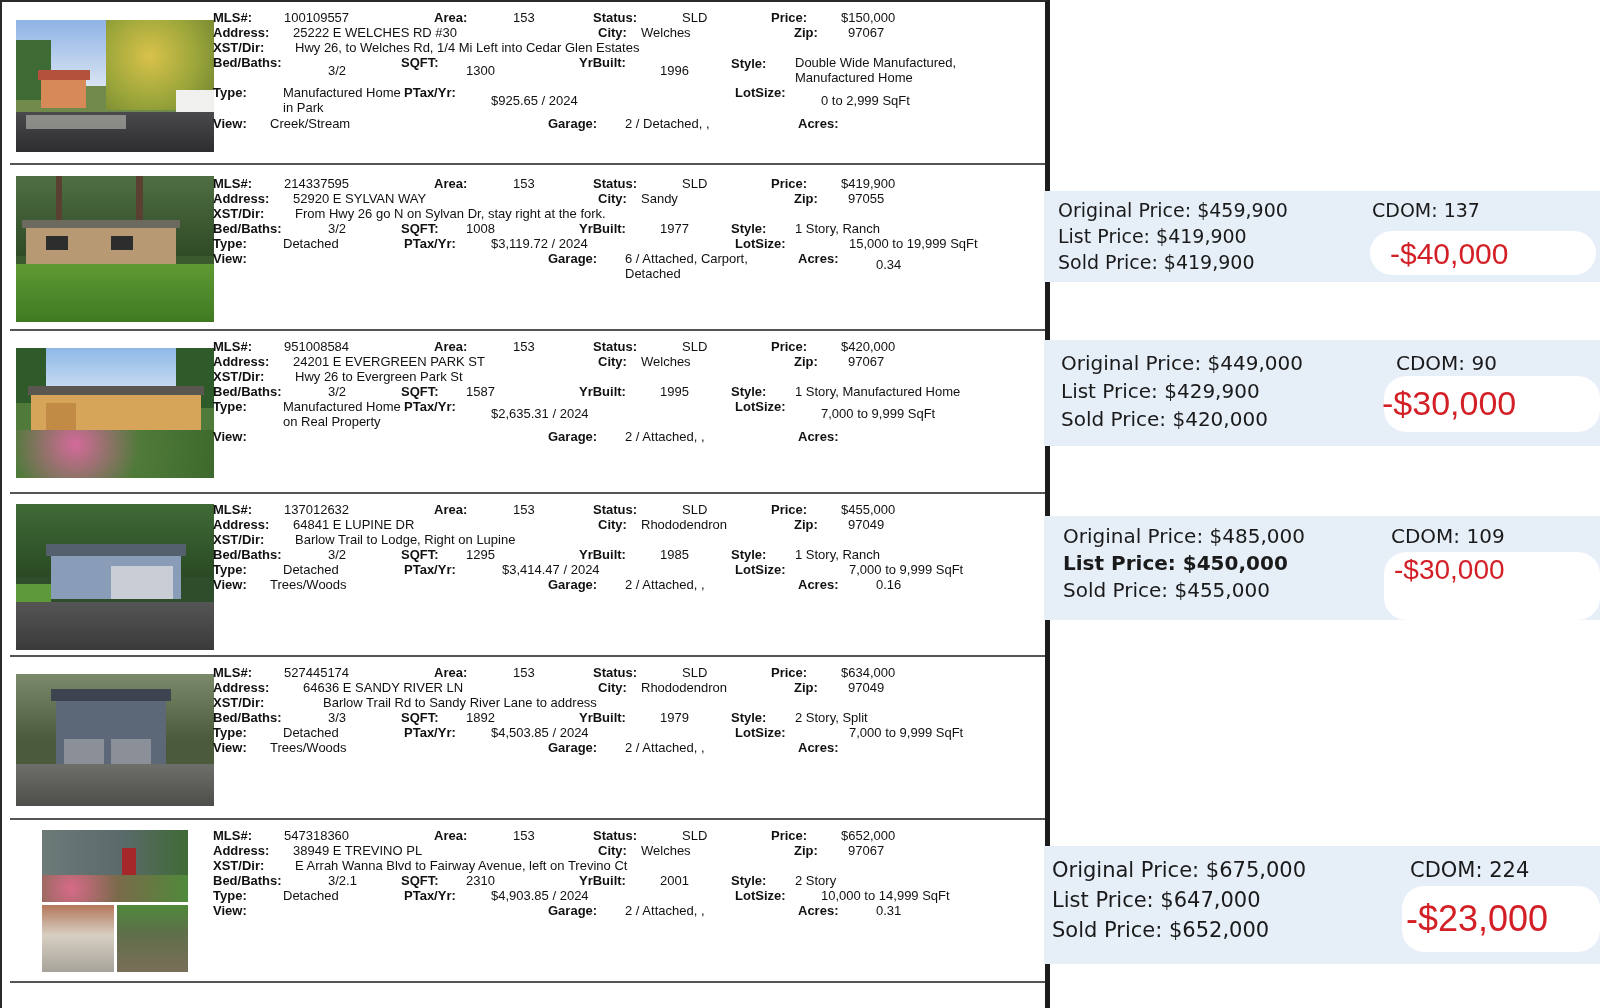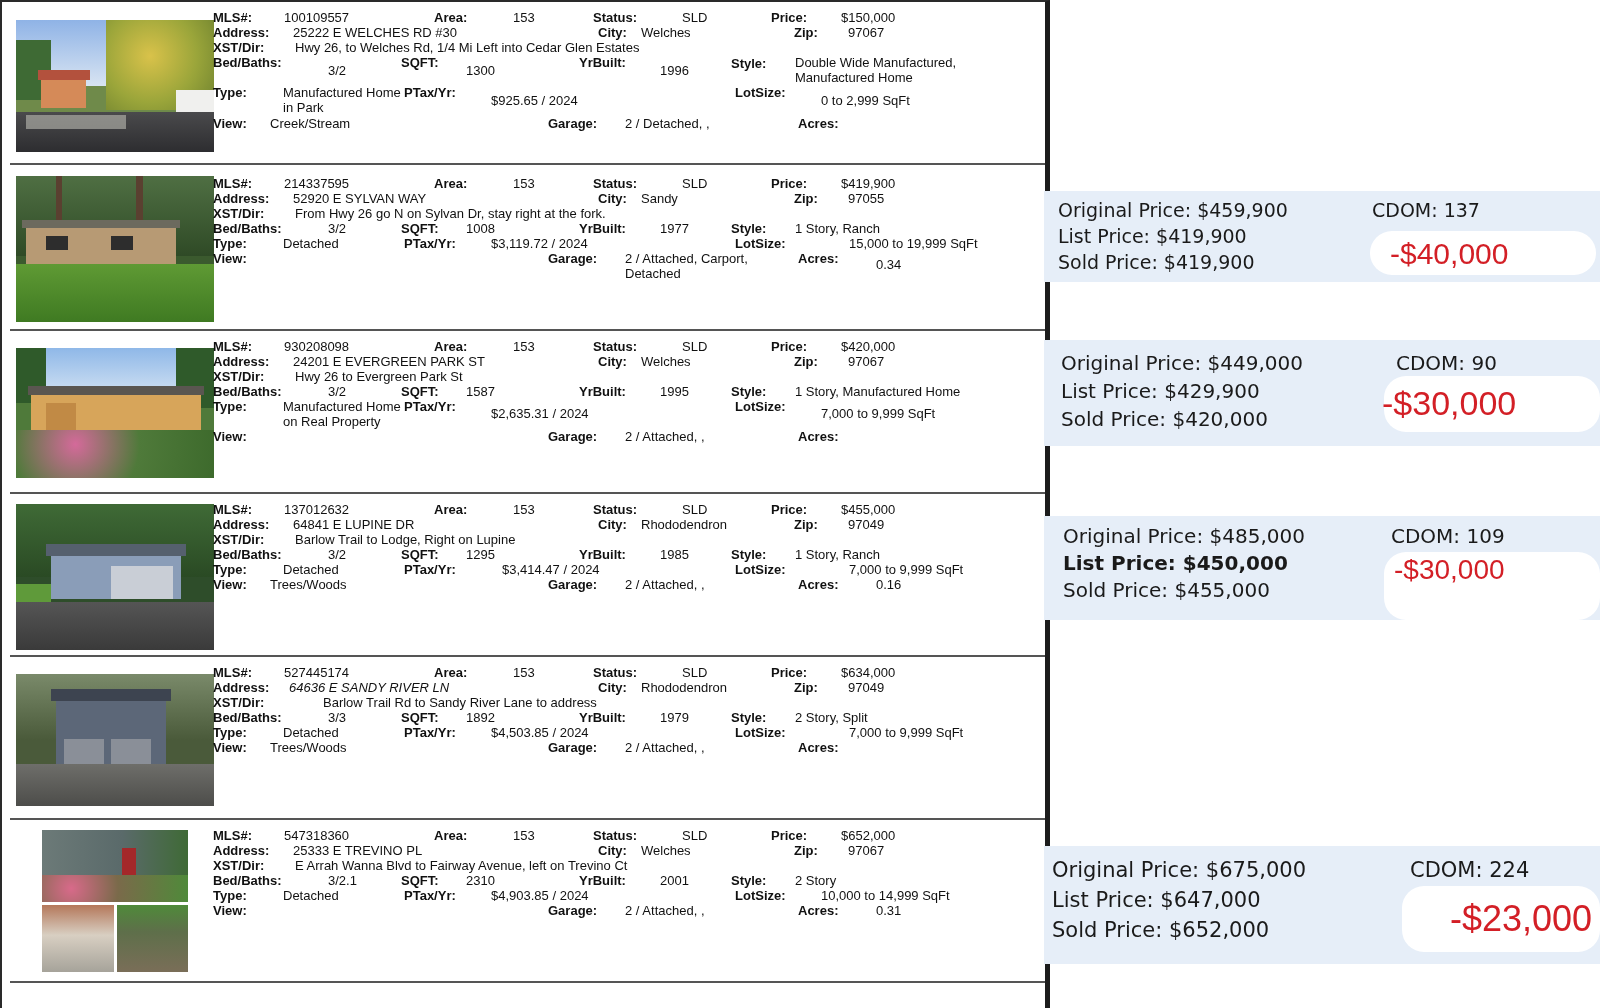--- a/index.html
+++ b/index.html
@@ -146,40 +146,40 @@
     <div class="field" style="left:203px;top:68px;"><span class="lbl">Type:</span></div>
     <div class="field" style="left:273px;top:68px;">Detached</div>
     <div class="field" style="left:394px;top:68px;"><span class="lbl">PTax/Yr:</span></div>
     <div class="field" style="left:481px;top:68px;">$3,119.72 / 2024</div>
     <div class="field" style="left:725px;top:68px;"><span class="lbl">LotSize:</span></div>
     <div class="field" style="left:839px;top:68px;">15,000 to 19,999 SqFt</div>
 
     <div class="field" style="left:203px;top:83px;"><span class="lbl">View:</span></div>
     <div class="field" style="left:260px;top:83px;"></div>
     <div class="field" style="left:538px;top:83px;"><span class="lbl">Garage:</span></div>
-    <div class="field multi" style="left:615px;top:83px;width:140px;">2 / Attached, Carport, Detached</div>
+    <div class="field multi" style="left:615px;top:83px;width:140px;">6 / Attached, Carport, Detached</div>
     <div class="field" style="left:788px;top:83px;"><span class="lbl">Acres:</span></div>
     <div class="field" style="left:866px;top:89px;">0.34</div>
 
     <div class="sep"></div>
   </div>
 
   <div class="listing" style="top:329px;">
     <div class="photo" style="top:17px;height:130px;background:#4f7a3a;">
       <div class="sky" style="background:linear-gradient(#8fb8e8,#cfe0f2);height:35%;"></div>
       <div style="position:absolute;left:0;top:0;width:30px;height:55px;background:#2f5a2a;"></div>
       <div style="position:absolute;left:160px;top:0;width:38px;height:60px;background:#2f5a2a;"></div>
       <div class="house" style="left:15px;top:45px;width:170px;height:40px;background:#d7a55a;"></div>
       <div class="roof" style="left:12px;top:38px;width:176px;height:9px;background:#5a5650;"></div>
       <div style="position:absolute;left:30px;top:55px;width:30px;height:30px;background:#c18a45;"></div>
       <div class="ground" style="height:48px;background:radial-gradient(circle at 30% 30%,#d46a9a,#4f7a3a 45%,#3d6a2c);"></div>
     </div>
 
     <div class="field" style="left:203px;top:8px;"><span class="lbl">MLS#:</span></div>
-    <div class="field" style="left:274px;top:8px;">930208098</div>
+    <div class="field" style="left:274px;top:8px;">951008584</div>
     <div class="field" style="left:424px;top:8px;"><span class="lbl">Area:</span></div>
     <div class="field" style="left:503px;top:8px;">153</div>
     <div class="field" style="left:583px;top:8px;"><span class="lbl">Status:</span></div>
     <div class="field" style="left:672px;top:8px;">SLD</div>
     <div class="field" style="left:761px;top:8px;"><span class="lbl">Price:</span></div>
     <div class="field" style="left:831px;top:8px;">$420,000</div>
 
     <div class="field" style="left:203px;top:23px;"><span class="lbl">Address:</span></div>
     <div class="field" style="left:283px;top:23px;">24201 E EVERGREEN PARK ST</div>
     <div class="field" style="left:588px;top:23px;"><span class="lbl">City:</span></div>
@@ -284,21 +284,21 @@
     <div class="field" style="left:203px;top:8px;"><span class="lbl">MLS#:</span></div>
     <div class="field" style="left:274px;top:8px;">527445174</div>
     <div class="field" style="left:424px;top:8px;"><span class="lbl">Area:</span></div>
     <div class="field" style="left:503px;top:8px;">153</div>
     <div class="field" style="left:583px;top:8px;"><span class="lbl">Status:</span></div>
     <div class="field" style="left:672px;top:8px;">SLD</div>
     <div class="field" style="left:761px;top:8px;"><span class="lbl">Price:</span></div>
     <div class="field" style="left:831px;top:8px;">$634,000</div>
 
     <div class="field" style="left:203px;top:23px;"><span class="lbl">Address:</span></div>
-    <div class="field" style="left:279px;top:23px;font-style:italic;">64636 E SANDY RIVER LN</div>
+    <div class="field" style="left:293px;top:23px;">64636 E SANDY RIVER LN</div>
     <div class="field" style="left:588px;top:23px;"><span class="lbl">City:</span></div>
     <div class="field" style="left:631px;top:23px;">Rhododendron</div>
     <div class="field" style="left:784px;top:23px;"><span class="lbl">Zip:</span></div>
     <div class="field" style="left:838px;top:23px;">97049</div>
 
     <div class="field" style="left:203px;top:38px;"><span class="lbl">XST/Dir:</span></div>
     <div class="field" style="left:285px;top:38px;margin-left:28px;">Barlow Trail Rd to Sandy River Lane to address</div>
 
     <div class="field" style="left:203px;top:53px;"><span class="lbl">Bed/Baths:</span></div>
     <div class="field" style="left:318px;top:53px;">3/3</div>
@@ -339,21 +339,21 @@
     <div class="field" style="left:203px;top:8px;"><span class="lbl">MLS#:</span></div>
     <div class="field" style="left:274px;top:8px;">547318360</div>
     <div class="field" style="left:424px;top:8px;"><span class="lbl">Area:</span></div>
     <div class="field" style="left:503px;top:8px;">153</div>
     <div class="field" style="left:583px;top:8px;"><span class="lbl">Status:</span></div>
     <div class="field" style="left:672px;top:8px;">SLD</div>
     <div class="field" style="left:761px;top:8px;"><span class="lbl">Price:</span></div>
     <div class="field" style="left:831px;top:8px;">$652,000</div>
 
     <div class="field" style="left:203px;top:23px;"><span class="lbl">Address:</span></div>
-    <div class="field" style="left:283px;top:23px;">25333 E TREVINO PL</div>
+    <div class="field" style="left:283px;top:23px;">38949 E TREVINO PL</div>
     <div class="field" style="left:588px;top:23px;"><span class="lbl">City:</span></div>
     <div class="field" style="left:631px;top:23px;">Welches</div>
     <div class="field" style="left:784px;top:23px;"><span class="lbl">Zip:</span></div>
     <div class="field" style="left:838px;top:23px;">97067</div>
 
     <div class="field" style="left:203px;top:38px;"><span class="lbl">XST/Dir:</span></div>
     <div class="field" style="left:285px;top:38px;">E Arrah Wanna Blvd to Fairway Avenue, left on Trevino Ct</div>
 
     <div class="field" style="left:203px;top:53px;"><span class="lbl">Bed/Baths:</span></div>
     <div class="field" style="left:318px;top:53px;">3/2.1</div>
@@ -408,14 +408,14 @@
   <div class="diff-bg" style="left:340px;top:36px;width:216px;height:68px;"></div>
   <div class="diff" style="left:350px;top:38px;font-size:28px;">-$30,000</div>
 </div>
 
 <div class="panel" style="left:1044px;top:846px;width:556px;height:118px;">
   <div class="row" style="left:8px;top:12px;font-size:21px;">Original Price: $675,000</div>
   <div class="row" style="left:8px;top:42px;font-size:21px;">List Price: $647,000</div>
   <div class="row" style="left:8px;top:72px;font-size:21px;">Sold Price: $652,000</div>
   <div class="row" style="left:366px;top:12px;font-size:21px;">CDOM: 224</div>
   <div class="diff-bg" style="left:358px;top:40px;width:198px;height:66px;"></div>
-  <div class="diff" style="left:362px;top:52px;font-size:36px;margin-left:44px;">-$23,000</div>
+  <div class="diff" style="left:362px;top:52px;font-size:36px;">-$23,000</div>
 </div>
 
 </body></html>

